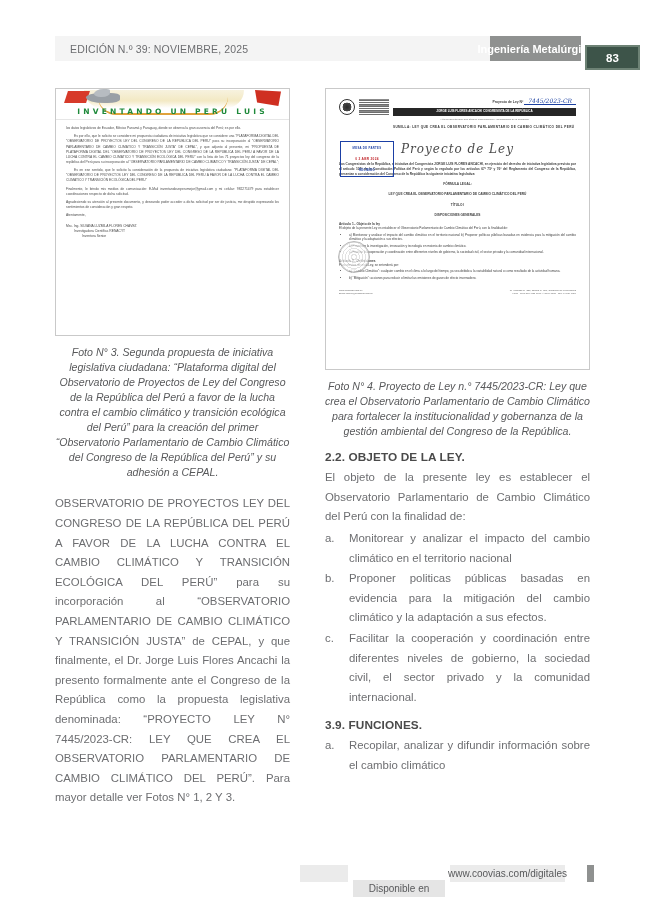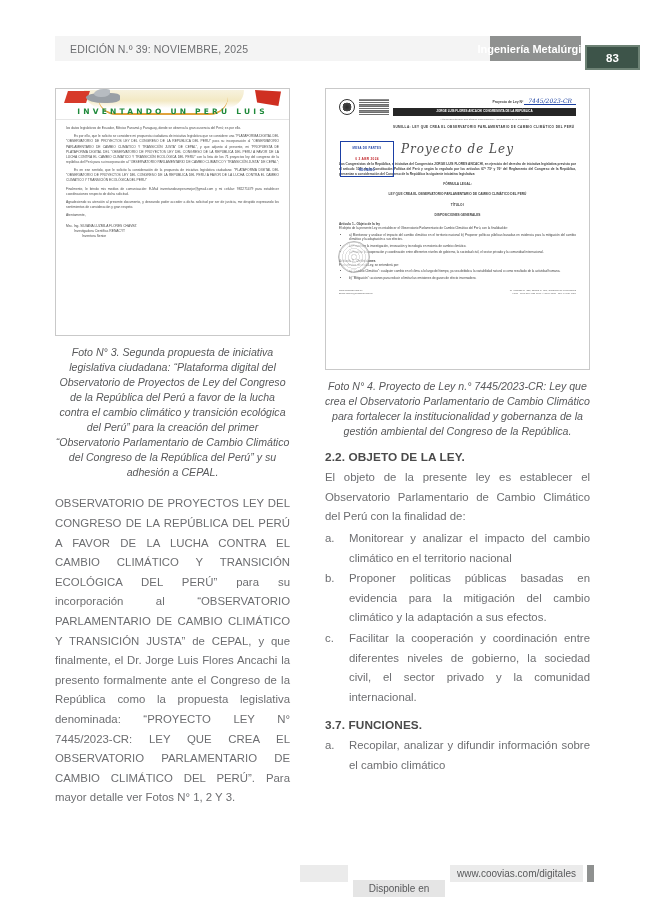--- a/index.html
+++ b/index.html
@@ -213,21 +213,21 @@
   }
   .f-seg1{
     position:absolute; left:0; top:0; width:48px; height:17px; background:#ebebeb;
   }
   .f-seg2{
     position:absolute; left:53px; top:15px; width:92px; height:17px; background:#e5e5e5;
     display:flex; align-items:center; justify-content:center;
     font-size:10px; color:#58595b;
   }
   .f-seg3{
-    position:absolute; left:150px; top:0; width:133px; height:17px; background:#ebebeb;
+    position:absolute; left:150px; top:0; width:115px; height:17px; background:#ebebeb;
     display:flex; align-items:center; justify-content:center;
     font-size:10px; color:#58595b;
   }
   .f-seg4{
     position:absolute; left:287px; top:0; width:7px; height:17px; background:#8f9190;
   }
 </style>
 </head>
 <body>
 
@@ -348,21 +348,21 @@
     <li>
       <span class="mk">b.</span>
       <span>Proponer politicas públicas basadas en evidencia para la mitigación del cambio climático y la adaptación a sus efectos.</span>
     </li>
     <li>
       <span class="mk">c.</span>
       <span>Facilitar la cooperación y coordinación entre diferentes niveles de gobierno, la sociedad civil, el sector privado y la comunidad internacional.</span>
     </li>
   </ol>
 
-  <h3 class="sect">3.7. FUNCIONES.</h3>
+  <h3 class="sect">3.9. FUNCIONES.</h3>
   <ol class="alpha">
     <li>
       <span class="mk">a.</span>
       <span>Recopilar, analizar y difundir información sobre el cambio climático</span>
     </li>
   </ol>
 </div>
 
 <div class="footer">
   <div class="f-seg1"></div>

